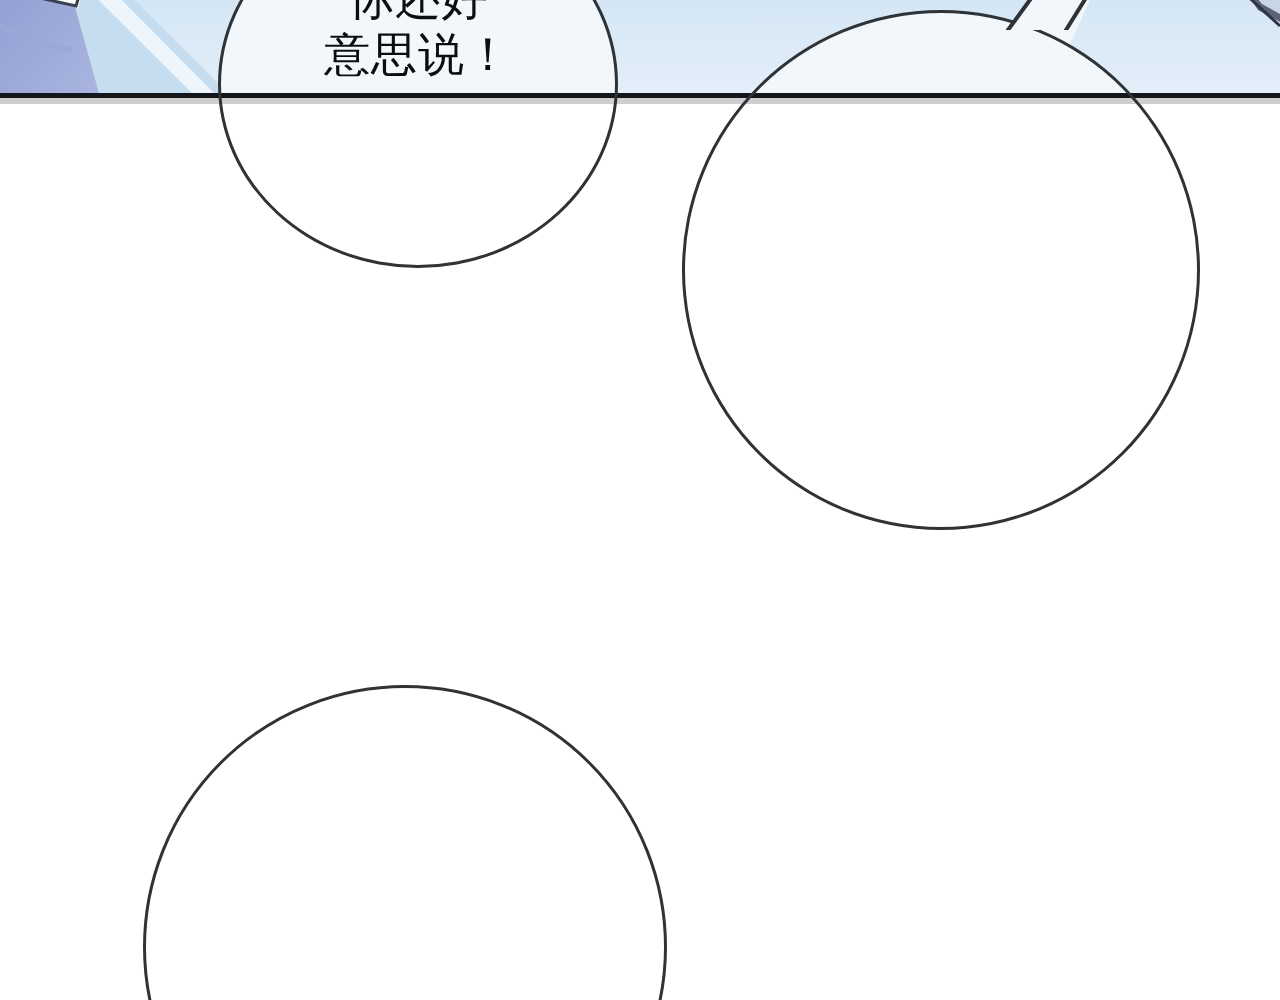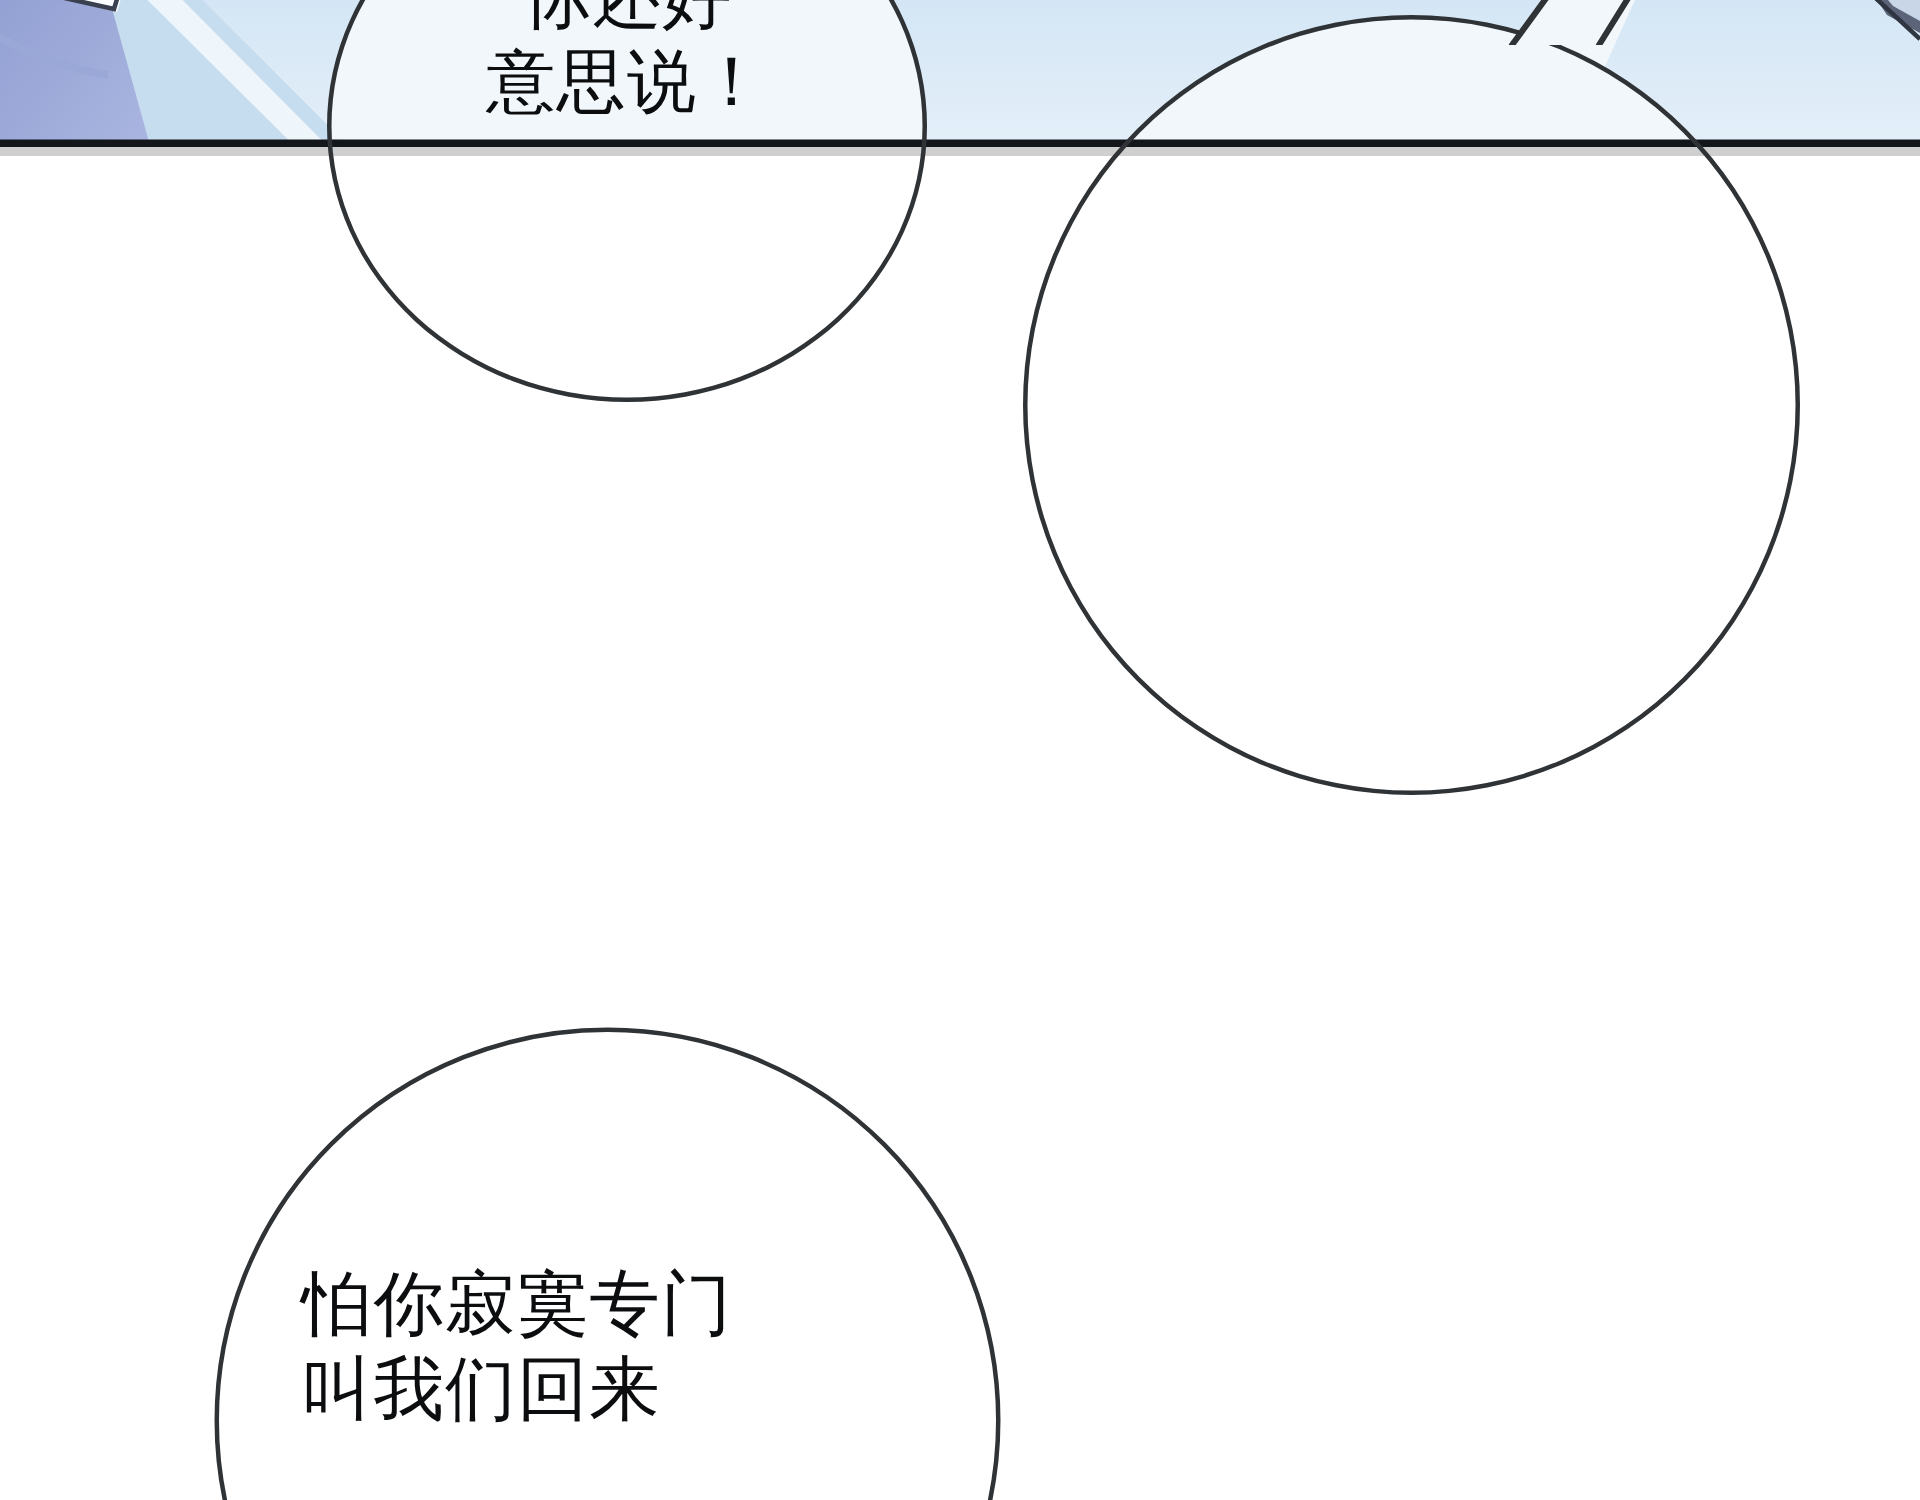--- a/index.html
+++ b/index.html
@@ -237,16 +237,14 @@
     <path d="M 8 76 L 62 2 M 112 2 L 66 76" fill="none" stroke="#2f3336" stroke-width="4" stroke-linecap="round"></path>
   </svg>
 
   <div class="bubble" id="bubble3"></div>
 
   <div class="bubble-text" id="bubble1-text">二哥哥，
 你还好
 意思说！</div>
 
 
-  <div class="bubble-text" id="bubble3-text">怕你寂寞专门
-叫我们回来</div>
 
 </div>
 
 </body></html>

